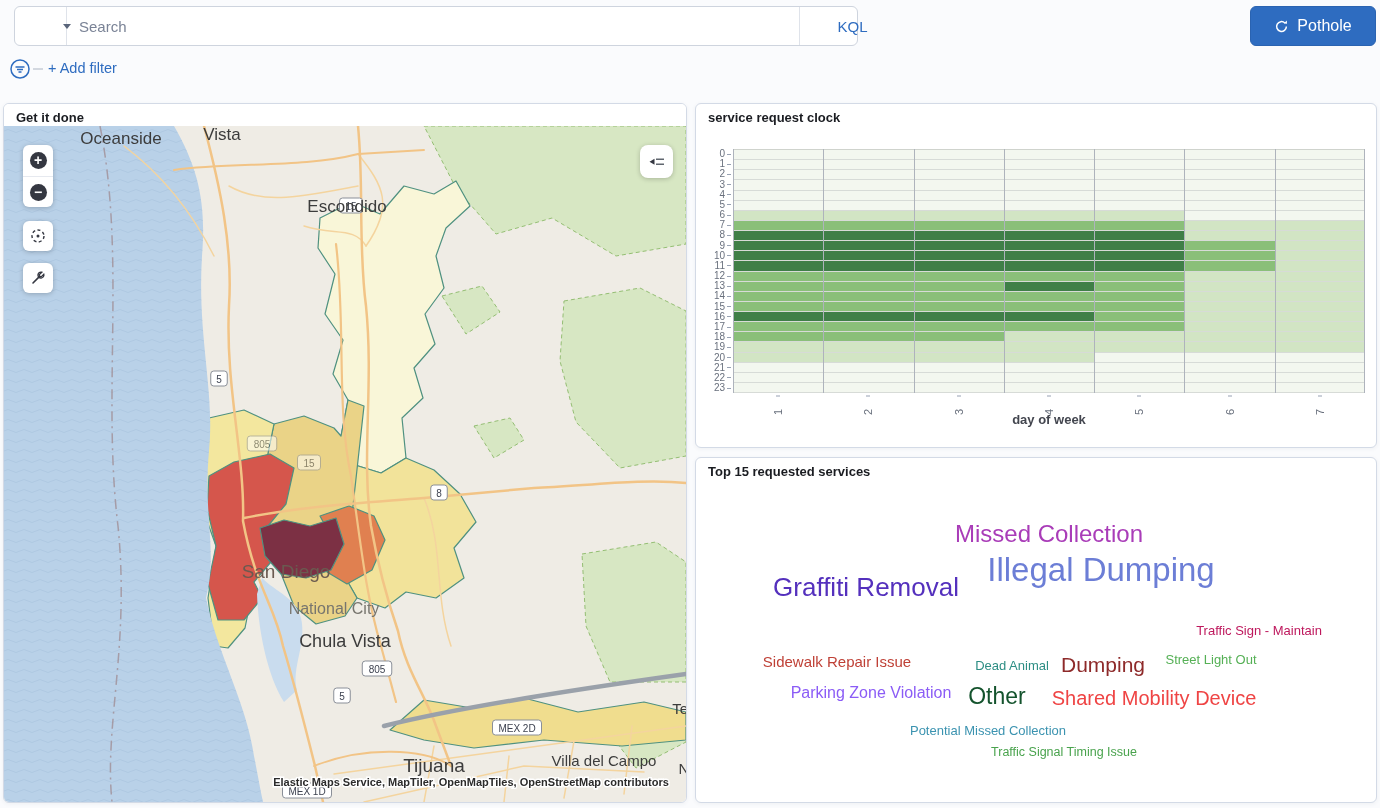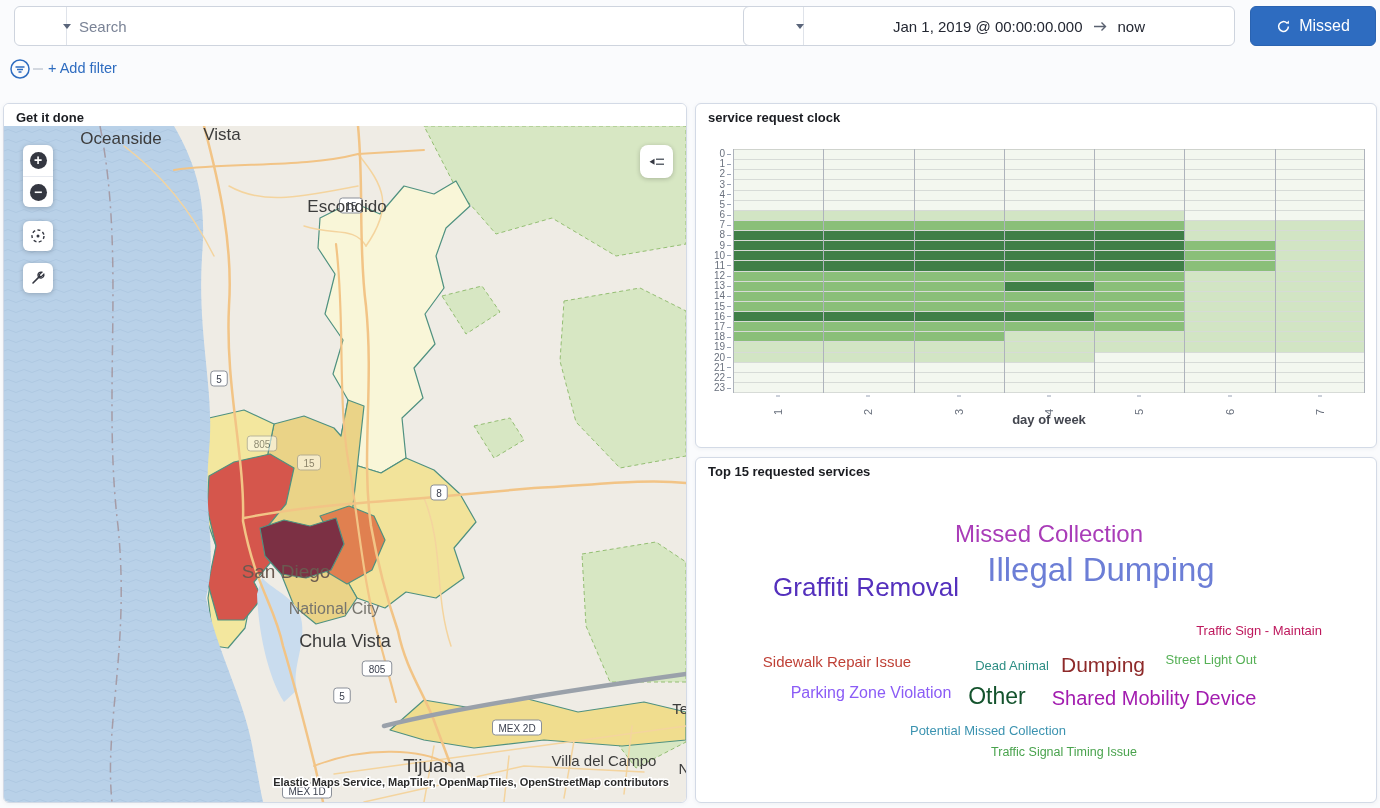--- a/index.html
+++ b/index.html
@@ -92,44 +92,27 @@
         <path d="M2.5 2.5h8.6l2.4 2.4v8.6h-11z" fill="none" stroke="#2e6cc0" stroke-width="1.4"></path>
         <rect x="5" y="2.5" width="4.5" height="3.4" fill="none" stroke="#2e6cc0" stroke-width="1.2"></rect>
         <circle cx="8" cy="10.2" r="1.6" fill="none" stroke="#2e6cc0" stroke-width="1.2"></circle>
       </svg>
       <span class="chev"></span>
     </div>
     <input class="search-input" placeholder="Search" style="">
     <div class="seg kql-btn">KQL</div>
   </div>
 
-  <div class="group date-group">
-    <div class="seg cal-btn">
-      <svg width="15" height="15" viewBox="0 0 16 16">
-        <rect x="2" y="3.5" width="12" height="10.5" rx="1" fill="none" stroke="#404554" stroke-width="1.3"></rect>
-        <path d="M5 1.8v3M11 1.8v3M2 6.8h12" stroke="#404554" stroke-width="1.3" fill="none"></path>
-        <path d="M4.5 9h2M7.5 9h2M10.5 9h2M4.5 11.5h2M7.5 11.5h2" stroke="#404554" stroke-width="1.2"></path>
-      </svg>
-      <span class="chev"></span>
-    </div>
-    <div class="date-display">
-      <span>Jan 1, 2019 @ 00:00:00.000</span>
-      <svg width="15" height="11" viewBox="0 0 15 11">
-        <path d="M1 5.5h11M8.5 1.5l4 4-4 4" fill="none" stroke="#5a6170" stroke-width="1.4"></path>
-      </svg>
-      <span>now</span>
-    </div>
-  </div>
 
   <div class="refresh-btn">
     <svg width="15" height="15" viewBox="0 0 16 16">
       <path d="M13.2 8a5.2 5.2 0 1 1-1.6-3.75" fill="none" stroke="#fff" stroke-width="1.6"></path>
       <path d="M13.6 1.6l.3 3.4-3.4-.3z" fill="#fff"></path>
     </svg>
-    <span>Missed</span>
+    <span>Pothole</span>
   </div>
 </div>
 
 <div class="filterbar">
   <svg class="filter-icon" width="22" height="22" viewBox="0 0 22 22">
     <circle cx="11" cy="11" r="9" fill="none" stroke="#2e6cc0" stroke-width="1.5"></circle>
     <path d="M6.5 9h9M8 11.5h6M9.5 14h3" stroke="#2e6cc0" stroke-width="1.5" fill="none"></path>
   </svg>
   <span class="filter-dash"></span>
   <span class="add-filter">+ Add filter</span>
@@ -644,17 +627,17 @@
       <span class="tag" style="left: 353px; top: 76px; font-size: 24px; color: rgb(169, 60, 184);">Missed Collection</span>
       <span class="tag" style="left: 405px; top: 112px; font-size: 33px; color: rgb(108, 126, 214);">Illegal Dumping</span>
       <span class="tag" style="left: 170px; top: 129px; font-size: 26px; color: rgb(84, 48, 189);">Graffiti Removal</span>
       <span class="tag" style="left: 563px; top: 172px; font-size: 13px; color: #be185d;">Traffic Sign - Maintain</span>
       <span class="tag" style="left: 141px; top: 203px; font-size: 15px; color: rgb(191, 64, 54);">Sidewalk Repair Issue</span>
       <span class="tag" style="left: 316px; top: 207px; font-size: 13px; color: rgb(45, 142, 132);">Dead Animal</span>
       <span class="tag" style="left: 407px; top: 207px; font-size: 21px; color: rgb(142, 42, 42);">Dumping</span>
       <span class="tag" style="left: 515px; top: 201px; font-size: 13px; color: rgb(85, 176, 85);">Street Light Out</span>
       <span class="tag" style="left: 175px; top: 235px; font-size: 16px; color: #8b5cf6;">Parking Zone Violation</span>
       <span class="tag" style="left: 301px; top: 238px; font-size: 23px; color: #14532d;">Other</span>
-      <span class="tag" style="left: 458px; top: 240px; font-size: 20px; color: #a21caf;">Shared Mobility Device</span>
+      <span class="tag" style="left: 458px; top: 240px; font-size: 20px; color: #ef4444;">Shared Mobility Device</span>
       <span class="tag" style="left: 292px; top: 272px; font-size: 13px; color: rgb(59, 147, 176);">Potential Missed Collection</span>
       <span class="tag" style="left: 368px; top: 294px; font-size: 12.5px; color: rgb(73, 163, 77);">Traffic Signal Timing Issue</span>
     </div>
 </div>
 
 </body></html>

